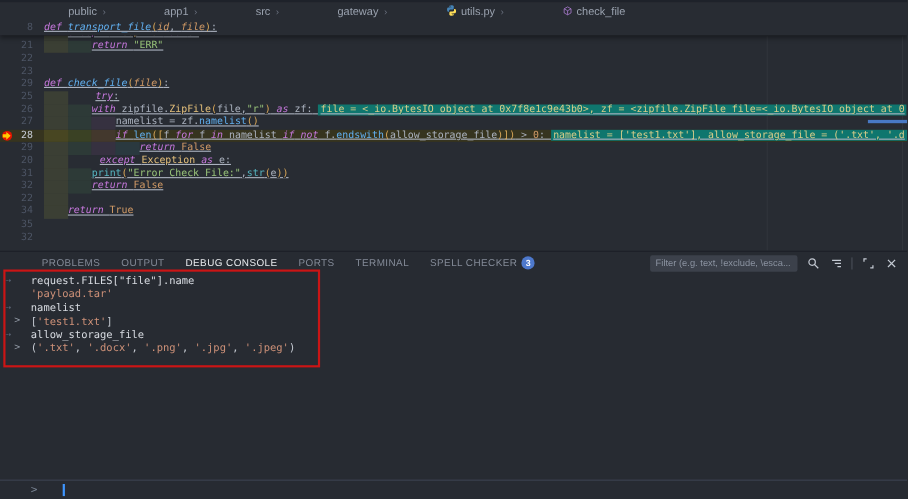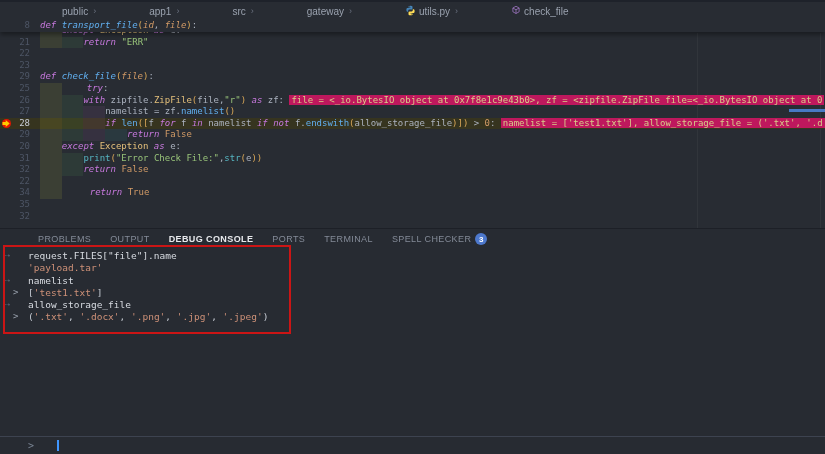--- a/index.html
+++ b/index.html
@@ -15,46 +15,46 @@
   #editor{position:absolute;left:0;top:20px;width:825px;height:208px;overflow:hidden;}
   .ruler{position:absolute;top:13px;bottom:0;width:1px;background:rgba(255,255,255,0.045);}
   #sticky{position:relative;z-index:5;background:#282c33;box-shadow:0 3px 4px rgba(0,0,0,0.35);}
   .crow{position:relative;height:11.6px;line-height:11.6px;}
   .crow.clip{height:5px;overflow:hidden;}
   .crow.clip .ctext{top:-7px;}
   .crow.cur{background:#36341f;}
   .lnum{position:absolute;left:0;top:0;width:30px;text-align:right;color:#4d5565;
         font:9px "DejaVu Sans Mono",monospace;}
   .lnum.on{color:#c9ced8;}
-  .ctext{position:absolute;top:0;white-space:pre;font:9px "DejaVu Sans Mono",monospace;color:#abb2bf;}
+  .ctext{position:absolute;top:0;white-space:pre;font:9px "DejaVu Sans Mono",monospace;color:#abb2bf;text-decoration:underline;}
   .tk.plain{color:#abb2bf;}
   .tk.kw{color:#c678dd;font-style:italic;}
   .tk.fn{color:#61afef;font-style:italic;}
   .tk.fnc{color:#61afef;}
   .tk.param{color:#d19a66;font-style:italic;}
   .tk.str{color:#98c379;}
   .tk.cls{color:#e5c07b;}
   .tk.bi{color:#56b6c2;}
   .tk.const{color:#d19a66;}
   .tk.brk{color:#d8a657;}
-  .hint{background:#be185d;color:#d8cd8a;padding:0 2px;}
+  .hint{background:#0f766e;color:#d8cd8a;padding:0 2px;}
   .iblk{position:absolute;top:0;width:21.72px;height:100%;}
   .i0{background:rgba(255,255,64,0.09);}
   .i1{background:rgba(127,255,127,0.065);}
   .i2{background:rgba(255,127,255,0.065);}
   .i3{background:rgba(79,236,236,0.065);}
   .bp{position:absolute;left:1px;top:0;width:11px;height:11px;}
   #ovmark{position:absolute;left:789px;top:89px;width:36px;height:3px;background:#4879c4;}
   
   #panel{position:absolute;left:0;top:228px;width:825px;height:226px;background:#272b32;
          border-top:1px solid #1d2027;box-sizing:border-box;}
   #panelhead{position:relative;height:20px;display:flex;align-items:center;padding:0 8px 0 38px;}
   .tab{font-size:9px;letter-spacing:0.4px;color:#848b98;margin-right:19px;display:inline-flex;
        align-items:center;gap:4px;cursor:pointer;white-space:nowrap;}
-  .tab.active{color:#e8eaed;font-weight:bold;}
+  .tab.active{color:#e8eaed;font-weight:normal;}
   .badge{display:inline-flex;align-items:center;justify-content:center;width:12px;height:12px;
          border-radius:50%;background:#4d78cc;color:#fff;font-size:8px;font-weight:bold;}
   #filterwrap{margin-left:auto;display:flex;align-items:center;gap:7px;}
   #filterinput{width:124px;height:15px;background:#3c414b;border:none;border-radius:2px;
                color:#c6ccd6;font-size:8.5px;padding:0 5px;outline:none;
                font-family:"Liberation Sans",sans-serif;}
   #filterinput::placeholder{color:#8b93a1;}
   .hicon{width:14px;height:14px;display:inline-flex;align-items:center;justify-content:center;cursor:pointer;}
   .hsep{width:1px;height:11px;background:#4a4f58;}
   
@@ -170,21 +170,21 @@
           <span class="lnum">29</span>
           <i class="iblk i0" style="left: 40px;"></i>
           <i class="iblk i1" style="left: 61.72px;"></i>
           <i class="iblk i2" style="left: 83.44px;"></i>
           <i class="iblk i3" style="left: 105.16px;"></i>
           <span class="ctext" style="left: 126.88px;"><span class="tk kw">return </span><span class="tk const">False</span></span>
         </div>
         <div class="crow">
           <span class="lnum">20</span>
           <i class="iblk i0" style="left: 40px;"></i>
-          <span class="ctext" style="left: 61.72px;"><span class="tk kw">except </span><span class="tk cls">Exception</span><span class="tk kw"> as </span><span class="tk plain">e:</span></span>
+          <span class="ctext" style="left: 61.72px; padding-left: 29px;"><span class="tk kw">except </span><span class="tk cls">Exception</span><span class="tk kw"> as </span><span class="tk plain">e:</span></span>
         </div>
         <div class="crow">
           <span class="lnum">31</span>
           <i class="iblk i0" style="left: 40px;"></i>
           <i class="iblk i1" style="left: 61.72px;"></i>
           <span class="ctext" style="left: 83.44px;"><span class="tk bi">print</span><span class="tk brk">(</span><span class="tk str">"Error Check File:"</span><span class="tk plain">,</span><span class="tk bi">str</span><span class="tk brk">(</span><span class="tk plain">e</span><span class="tk brk">))</span></span>
         </div>
         <div class="crow">
           <span class="lnum">32</span>
           <i class="iblk i0" style="left: 40px;"></i>
@@ -192,21 +192,21 @@
           <span class="ctext" style="left: 83.44px;"><span class="tk kw">return </span><span class="tk const">False</span></span>
         </div>
         <div class="crow">
           <span class="lnum">22</span>
           <i class="iblk i0" style="left: 40px;"></i>
           <span class="ctext" style="left: 61.72px;"></span>
         </div>
         <div class="crow">
           <span class="lnum">34</span>
           <i class="iblk i0" style="left: 40px;"></i>
-          <span class="ctext" style="left: 61.72px; margin-left: 28px;"><span class="tk kw">return </span><span class="tk const">True</span></span>
+          <span class="ctext" style="left: 61.72px;"><span class="tk kw">return </span><span class="tk const">True</span></span>
         </div>
         <div class="crow">
           <span class="lnum">35</span>
           <span class="ctext" style="left: 40px;"></span>
         </div>
         <div class="crow">
           <span class="lnum">32</span>
           <span class="ctext" style="left: 40px;"></span>
         </div>
       </div>
@@ -229,20 +229,45 @@
             <span>PORTS</span>
           </span>
           <span class="tab">
             <span>TERMINAL</span>
           </span>
           <span class="tab">
             <span>SPELL CHECKER</span>
             <span class="badge">3</span>
           </span>
         </div>
+      <div id="filterwrap">
+        <input id="filterinput" placeholder="Filter (e.g. text, !exclude, \esca..." style="">
+        <span class="hicon">
+          <svg width="13" height="13" viewBox="0 0 16 16" fill="none" stroke="#c3c9d2" stroke-width="1.4">
+            <circle cx="6.5" cy="6.5" r="3.6"></circle>
+              <path d="M9.3 9.3L13.4 13.4"></path>
+            </svg>
+        </span>
+        <span class="hicon">
+          <svg width="13" height="13" viewBox="0 0 16 16" fill="none" stroke="#c3c9d2" stroke-width="1.4">
+            <path d="M3 4.5h10M6 8h7M9 11.5h4"></path>
+            </svg>
+        </span>
+        <span class="hsep"></span>
+        <span class="hicon">
+          <svg width="13" height="13" viewBox="0 0 16 16" fill="none" stroke="#c3c9d2" stroke-width="1.4">
+            <path d="M3 6V3h3M13 10v3h-3"></path>
+            </svg>
+        </span>
+        <span class="hicon">
+          <svg width="13" height="13" viewBox="0 0 16 16" fill="none" stroke="#c3c9d2" stroke-width="1.4">
+            <path d="M4 4l8 8M12 4l-8 8"></path>
+            </svg>
+        </span>
+      </div>
     </div>
     <div id="conrows">
         <div class="conrow">
           <span class="cmark">⇢</span>
           <span class="ccontent"><span class="cin">request.FILES["file"].name</span></span>
         </div>
         <div class="conrow">
           <span class="ccontent"><span class="tk cstr">'payload.tar'</span></span>
         </div>
         <div class="conrow">

